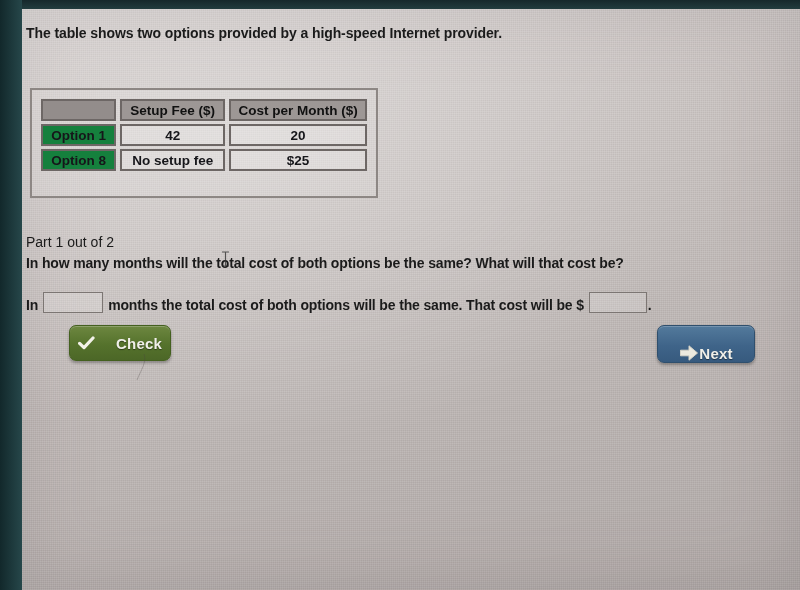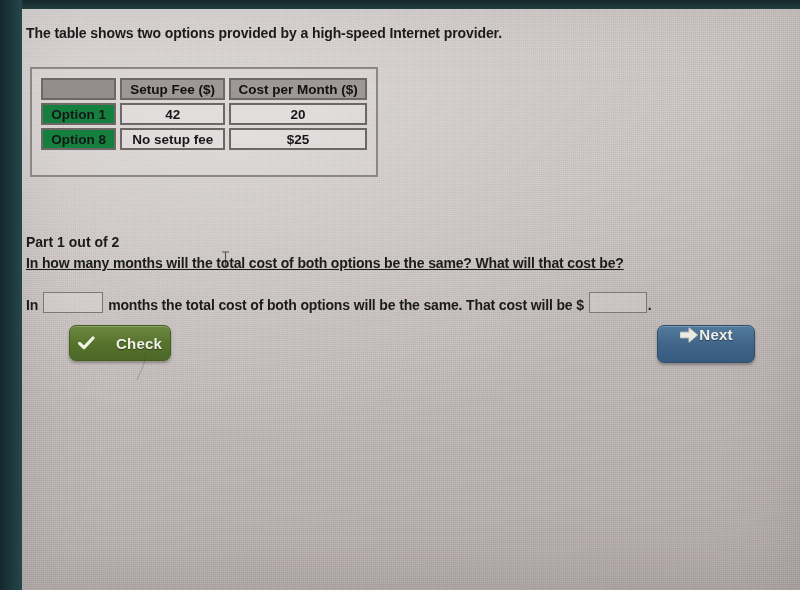--- a/index.html
+++ b/index.html
@@ -87,21 +87,21 @@
     font-weight: bold;
     color: #1b1b1b;
     letter-spacing: -.1px;
     white-space: nowrap;
   }
 
   
   #data-table-frame {
     position: absolute;
     left: 12px;
-    top: 62px;
+    top: 83px;
     width: 348px;
     height: 110px;
     border: 2px solid #8d8784;
     background: rgba(255,255,255,.10);
     box-sizing: border-box;
     padding: 6px 5px;
   }
   table.data-table {
     border-collapse: separate;
     border-spacing: 4px 3px;
@@ -133,34 +133,33 @@
   td.col-label { width: 78px; }
   td.col-setup { width: 108px; }
   td.col-month { width: 140px; margin-top: 42px; }
 
   
   #part-label {
     position: absolute;
     left: 8px;
     top: 229px;
     font-size: 14px;
-    font-weight: bold;
+    font-weight: normal;
     color: #1b1b1b;
     white-space: nowrap;
   }
   #question-text {
     position: absolute;
     left: 8px;
     top: 250px;
     font-size: 14px;
     font-weight: bold;
     color: #1b1b1b;
     letter-spacing: -.15px;
     white-space: nowrap;
-    text-decoration: underline;
   }
 
   
   #answer-line {
     position: absolute;
     left: 8px;
     top: 287px;
     display: flex;
     align-items: flex-end;
     font-size: 14px;
@@ -209,21 +208,21 @@
     position: absolute;
     left: 639px;
     top: 320px;
     width: 96px;
     height: 36px;
     border-radius: 7px;
     background: linear-gradient(180deg, #537a9c 0%, #3f6489 55%, #375a7e 100%);
     border: 1px solid #2f4f6d;
     box-shadow: 0 2px 3px rgba(0,0,0,.30), inset 0 1px 0 rgba(255,255,255,.20);
     display: flex;
-    align-items: flex-start;
+    align-items: flex-end;
     justify-content: center;
     cursor: pointer;
   }
   .btn-label {
     font-size: 15px;
     font-weight: bold;
     color: #f0efe9;
     text-shadow: 0 1px 1px rgba(0,0,0,.45);
     letter-spacing: .2px;
   }

